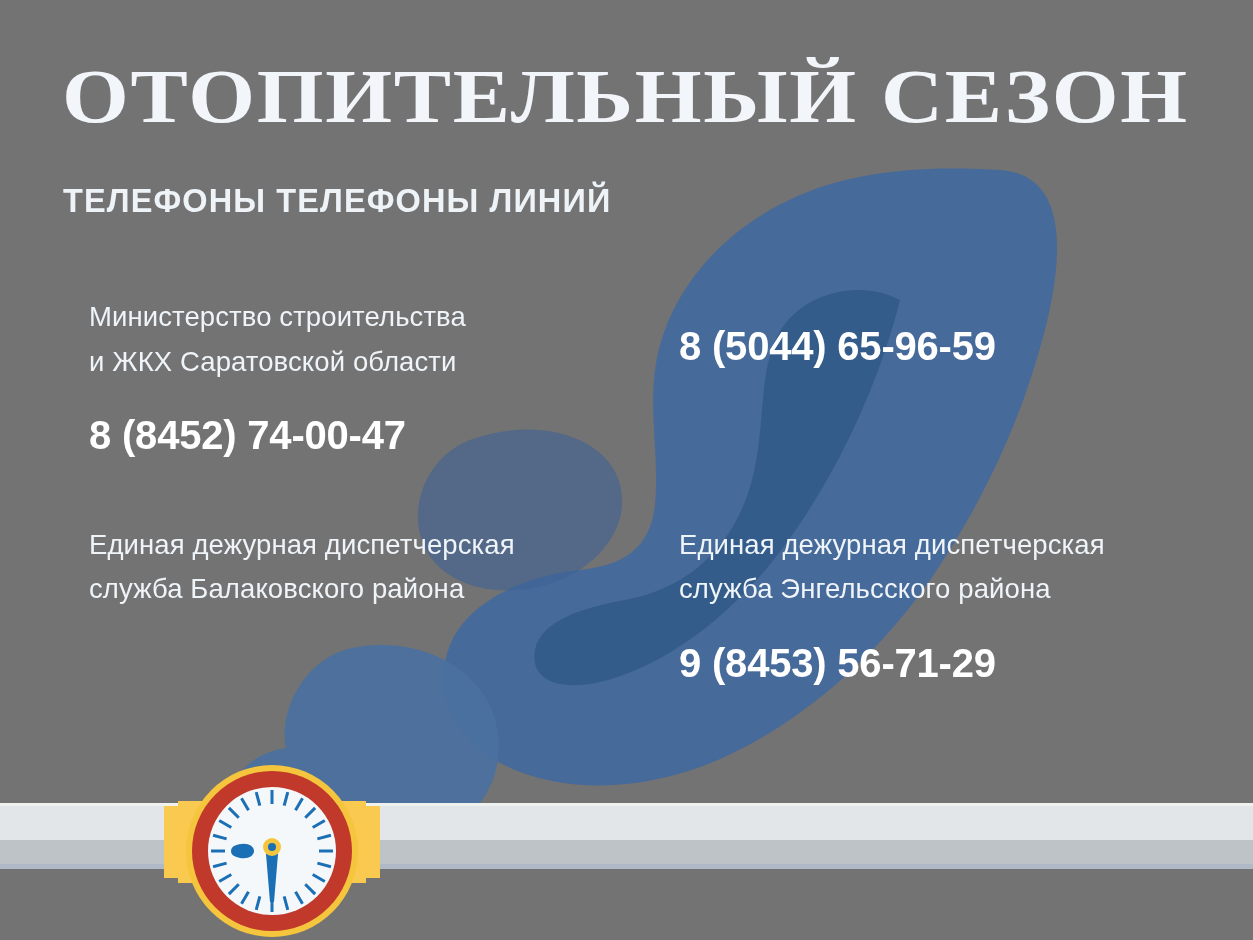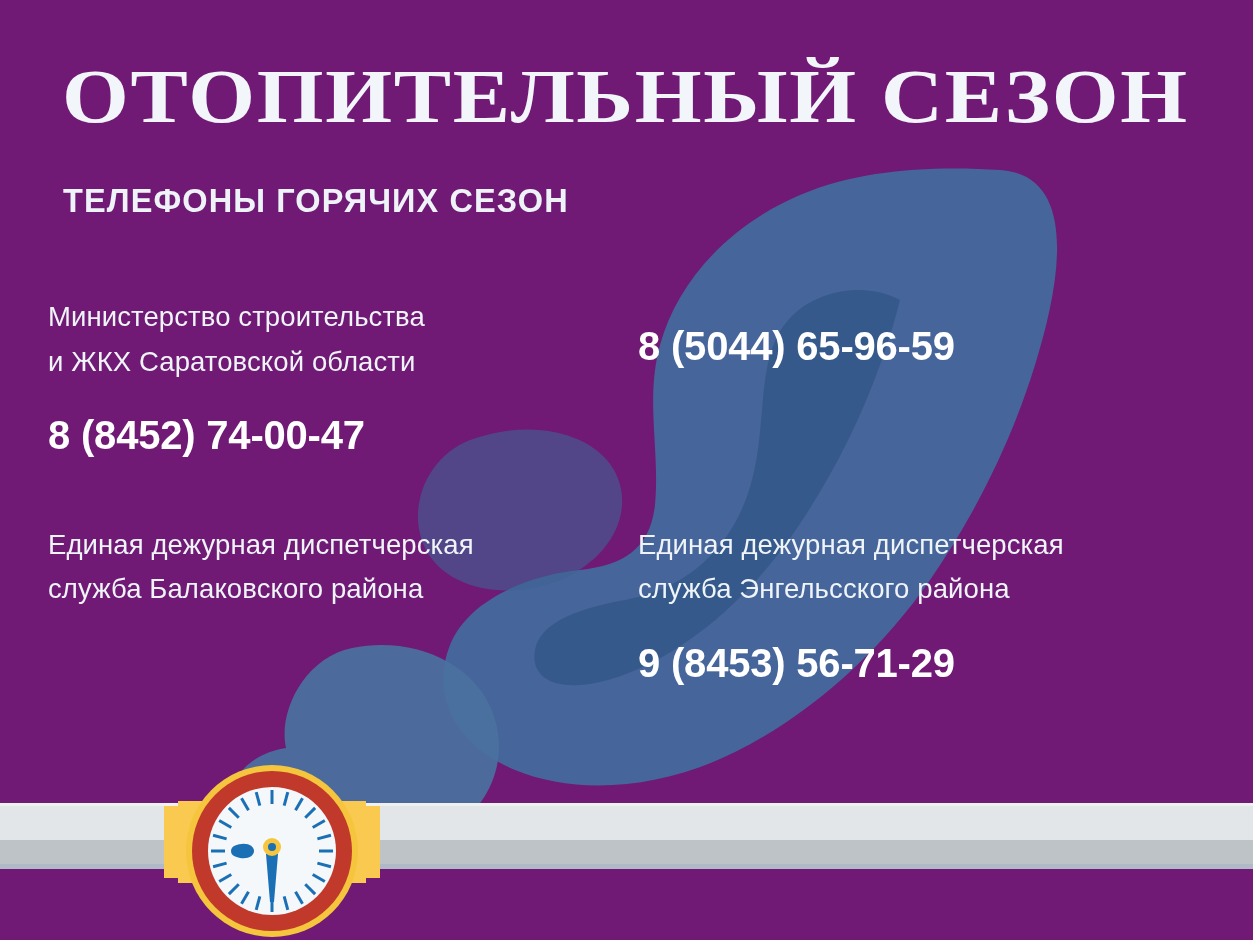--- a/index.html
+++ b/index.html
@@ -6,21 +6,21 @@
   html, body {
     margin: 0;
     padding: 0;
     background: #1d3c63;
   }
   #poster {
     position: relative;
     width: 1253px;
     height: 940px;
     overflow: hidden;
-    background: #701a75;
+    background: #737373;
     font-family: "Liberation Sans", "DejaVu Sans", sans-serif;
     -webkit-font-smoothing: antialiased;
   }
 
   
   .decor-layer {
     position: absolute;
     left: 0; top: 0;
     width: 1253px;
     height: 940px;
@@ -62,21 +62,21 @@
   .contacts {
     position: absolute;
     left: 0;
     top: 295px;
     width: 1152px;
     display: grid;
     grid-template-columns: 590px 600px;
     grid-template-rows: auto auto;
     column-gap: 0;
     row-gap: 0;
-    padding-left: 48px;
+    padding-left: 89px;
     box-sizing: border-box;
   }
   .contact-block { position: relative; }
 
   .contacts > .contact-block.r1c1 { grid-column: 1; grid-row: 1; }
   .contacts > .contact-block.r1c2 { grid-column: 2; grid-row: 1; }
   .contacts > .contact-block.r2c1 { grid-column: 1; grid-row: 2; padding-top: 62px; }
   .contacts > .contact-block.r2c2 { grid-column: 2; grid-row: 2; padding-top: 62px; }
 
   .contact-name {
@@ -180,21 +180,21 @@
     <path d="M 470 440
              C 530 418, 592 432, 614 470
              C 636 510, 612 558, 560 580
              C 505 602, 446 588, 426 550
              C 406 512, 424 458, 470 440 Z" fill="#3d6395" opacity="0.60"></path>
   </svg>
 
   <div class="title-wrap">
     <h1 class="poster-title">ОТОПИТЕЛЬНЫЙ СЕЗОН</h1>
   </div>
-  <h2 class="poster-subtitle">ТЕЛЕФОНЫ ГОРЯЧИХ СЕЗОН</h2>
+  <h2 class="poster-subtitle">ТЕЛЕФОНЫ ТЕЛЕФОНЫ ЛИНИЙ</h2>
 
   <div class="contacts">
 
     <div class="contact-block r1c1">
       <p class="contact-name">Министерство строительства
 и ЖКХ Саратовской области</p>
       <ul class="contact-phones">
         <li>8 (8452) 74-00-47</li>
       </ul>
     </div>

